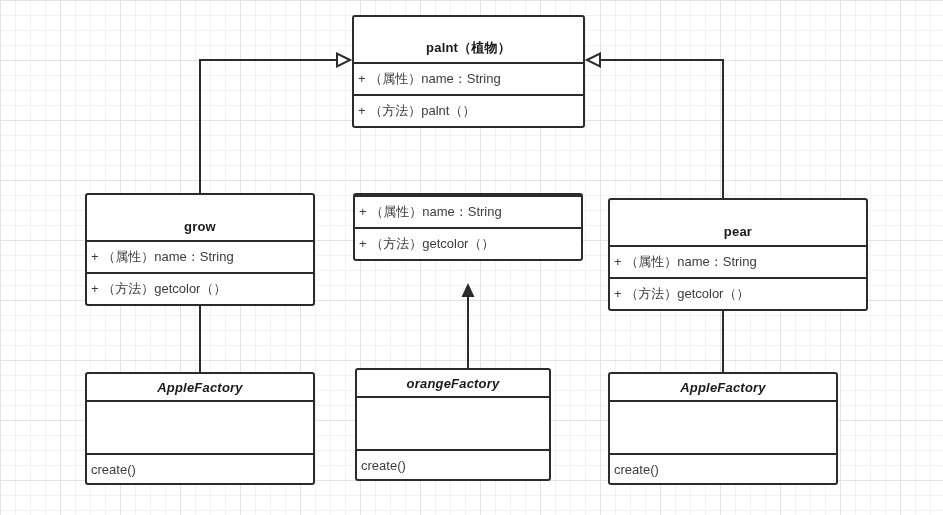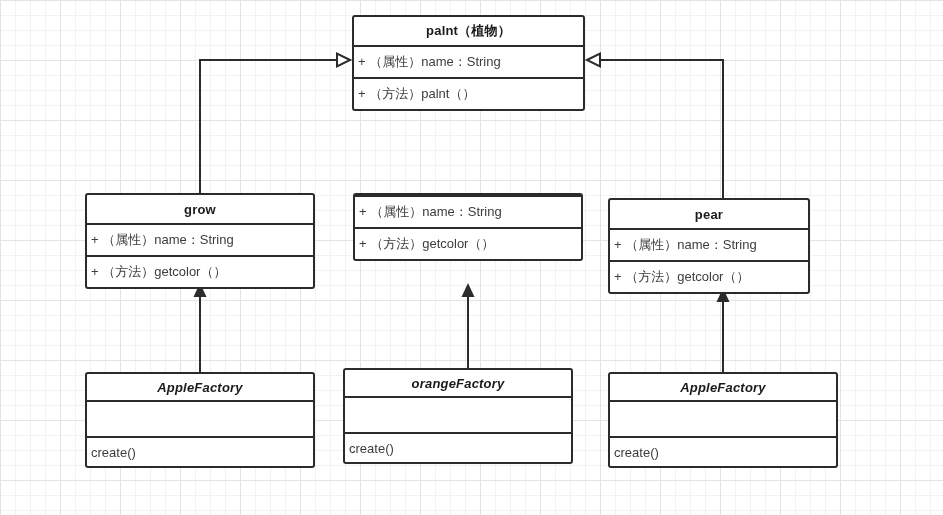--- a/index.html
+++ b/index.html
@@ -34,21 +34,21 @@
   }
   .uml-row{
     display:flex;align-items:center;
     border-top:2px solid #2b2b2b;
     padding-left:4px;
     font-size:13px;
     color:#3c3c3c;
     white-space:nowrap;
     overflow:hidden;
   }
-  .h28{height:28px;} .h30{height:30px;} .h26{height:26px;font-style:italic;} .h34{height:34px;}
+  .h28{height:28px;margin-top:17px;} .h30{height:30px;} .h26{height:26px;font-style:italic;} .h34{height:34px;}
   svg.connectors{position:absolute;left:0;top:0;pointer-events:none;}
   svg.connectors path, svg.connectors polygon{pointer-events:stroke;}
 </style>
 </head>
 <body>
 
 <div class="canvas">
 
   <svg class="connectors" width="943" height="515" viewBox="0 0 943 515">
 
@@ -88,33 +88,33 @@
     <div class="uml-title h28">grow</div>
     <div class="uml-row h30">+ （属性）name：String</div>
     <div class="uml-row h30">+ （方法）getcolor（）</div>
   </div>
 
   <div class="uml-class" style="left:353px;top:193px;width:230px">
     <div class="uml-row h30">+ （属性）name：String</div>
     <div class="uml-row h30">+ （方法）getcolor（）</div>
   </div>
 
-  <div class="uml-class" style="left:608px;top:198px;width:202px">
+  <div class="uml-class" style="left:608px;top:198px;width:260px">
     <div class="uml-title h28">pear</div>
     <div class="uml-row h30">+ （属性）name：String</div>
     <div class="uml-row h30">+ （方法）getcolor（）</div>
   </div>
 
   <div class="uml-class" style="left:85px;top:372px;width:230px">
     <div class="uml-title h26">AppleFactory</div>
     <div class="uml-row h34"></div>
     <div class="uml-row h28">create()</div>
   </div>
 
-  <div class="uml-class" style="left:343px;top:368px;width:230px">
+  <div class="uml-class" style="left:355px;top:368px;width:196px">
     <div class="uml-title h26">orangeFactory</div>
     <div class="uml-row h34"></div>
     <div class="uml-row h28">create()</div>
   </div>
 
   <div class="uml-class" style="left:608px;top:372px;width:230px">
     <div class="uml-title h26">AppleFactory</div>
     <div class="uml-row h34"></div>
     <div class="uml-row h28">create()</div>
   </div>

